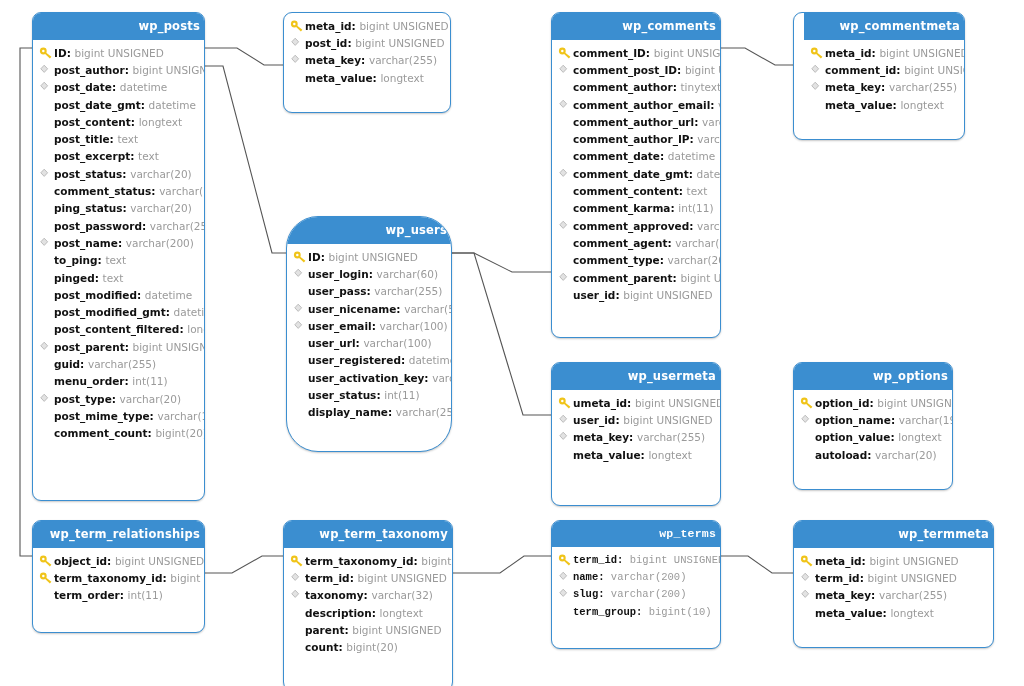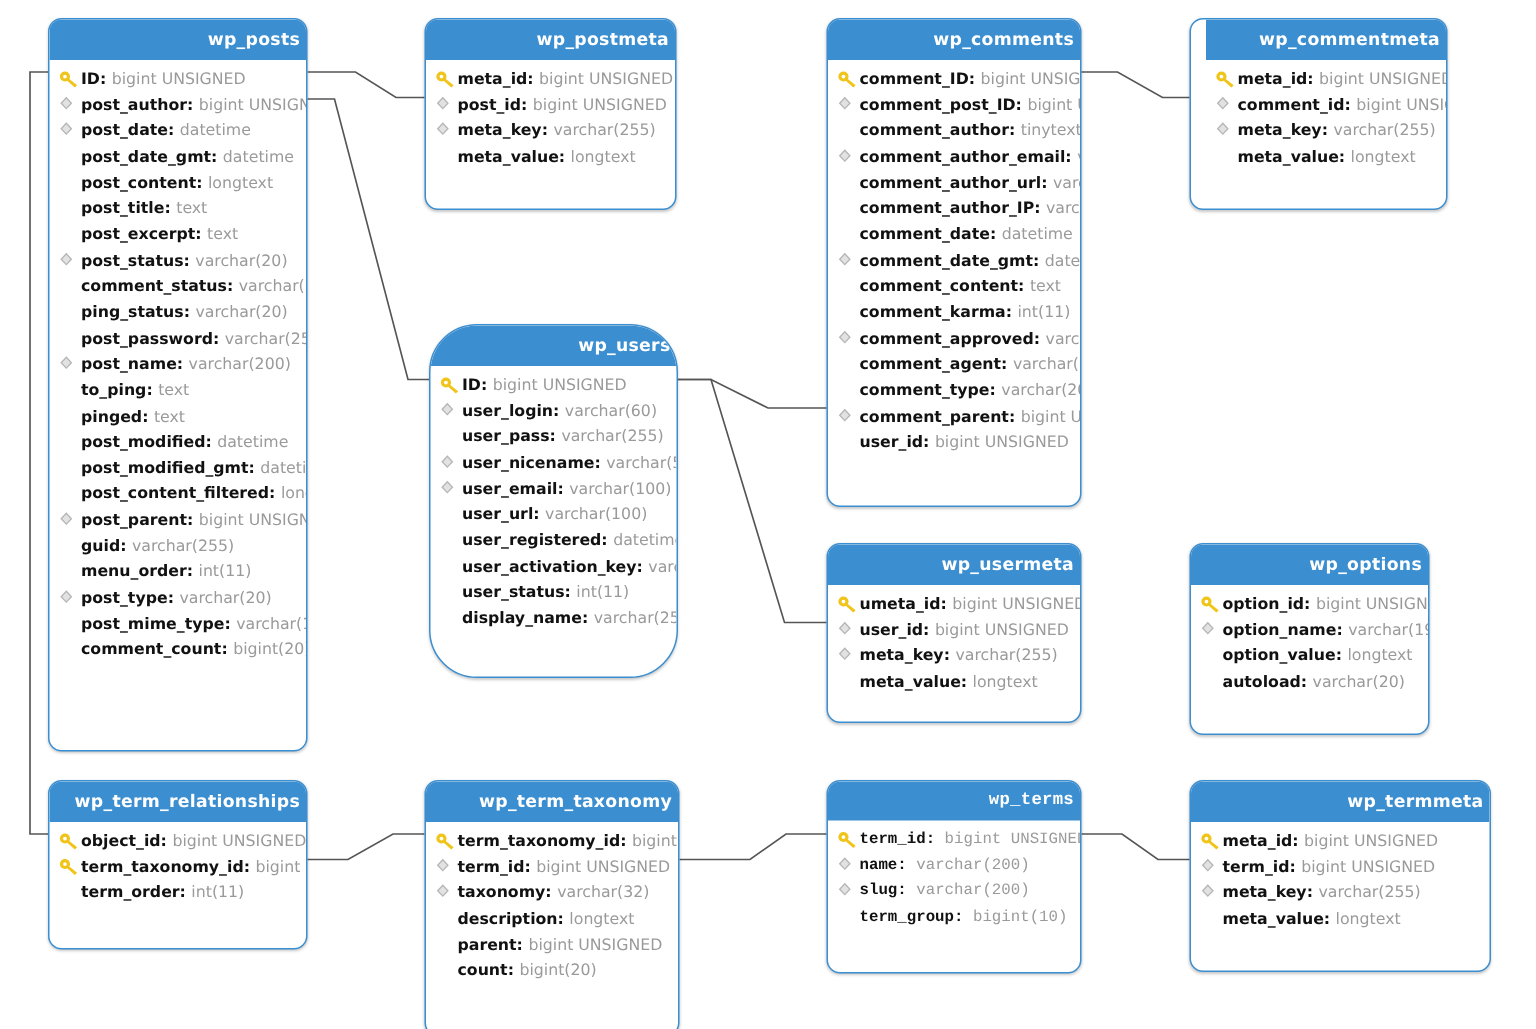--- a/index.html
+++ b/index.html
@@ -230,21 +230,20 @@
         </div>
         <div class="row">
           <span class="ic"></span>
           <span class="cname">comment_count</span>
           <span class="colon">:&nbsp;</span>
           <span class="ctype">bigint(20)</span>
         </div>
       </div>
     </div>
     <div class="table" style="left: 283px; top: 12px; width: 168px;">
-      <div class="thead">wp_postmeta</div>
       <div class="tbody" style="padding-bottom: 26px;">
         <div class="row">
           <span class="ic">
             <svg width="15" height="14" viewBox="0 0 15 14">
               <circle cx="4.3" cy="5" r="3.4" fill="#f0c419"></circle>
               <circle cx="4.3" cy="5" r="1.25" fill="#ffffff"></circle>
               <path d="M6.6 6.2 L12.4 10.8 L10.9 12.4 L5.6 7.6 Z" fill="#f0c419"></path>
             </svg>
           </span>
           <span class="cname">meta_id</span>
@@ -521,21 +520,21 @@
         <div class="row">
           <span class="ic"></span>
           <span class="cname">display_name</span>
           <span class="colon">:&nbsp;</span>
           <span class="ctype">varchar(250)</span>
         </div>
       </div>
     </div>
     <div class="table" style="left: 551px; top: 362px; width: 170px;">
       <div class="thead">wp_usermeta</div>
-      <div class="tbody" style="padding-bottom: 18px;">
+      <div class="tbody" style="padding-bottom: 42px;">
         <div class="row">
           <span class="ic">
             <svg width="15" height="14" viewBox="0 0 15 14">
               <circle cx="4.3" cy="5" r="3.4" fill="#f0c419"></circle>
               <circle cx="4.3" cy="5" r="1.25" fill="#ffffff"></circle>
               <path d="M6.6 6.2 L12.4 10.8 L10.9 12.4 L5.6 7.6 Z" fill="#f0c419"></path>
             </svg>
           </span>
           <span class="cname">umeta_id</span>
           <span class="colon">:&nbsp;</span>

